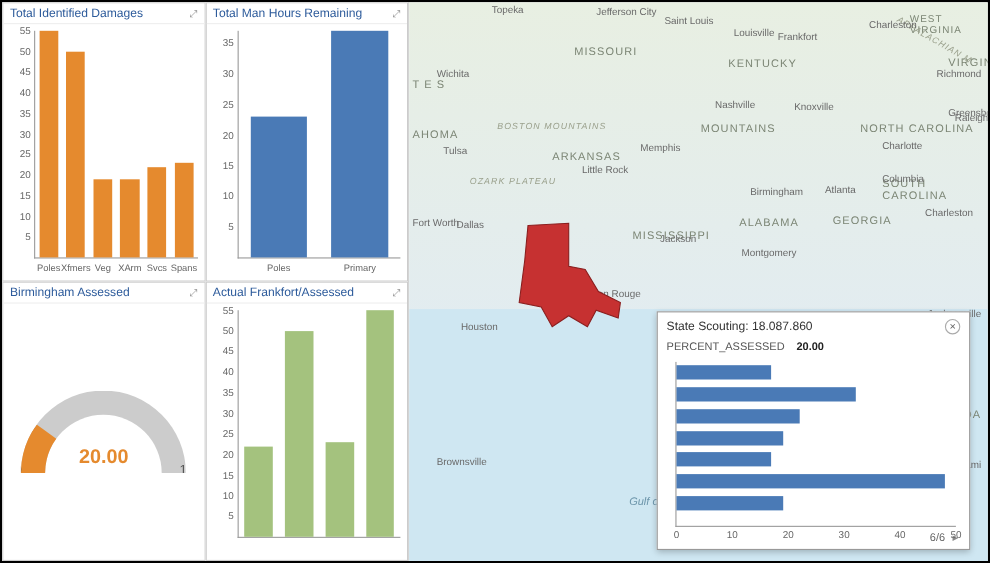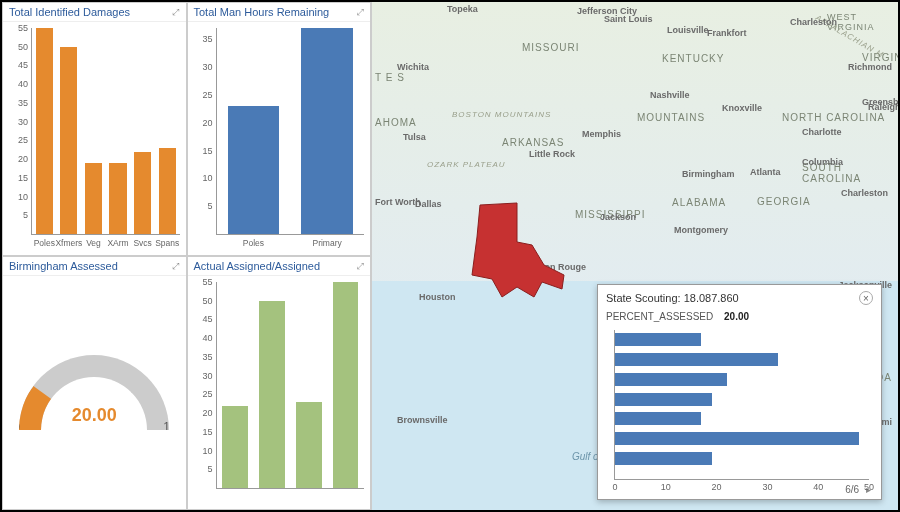--- a/index.html
+++ b/index.html
@@ -25,21 +25,21 @@
   .gauge .arc-fg { border-left-color:#e58a2e; border-top-color:#e58a2e; transform:rotate(-54deg); clip-path: polygon(50% 50%, 0 50%, 0 0, 50% 0);}
   .gauge-value { position:absolute; width:100%; text-align:center; bottom:4px; font-size:18px; font-weight:bold; color:#e58a2e; }
   .gauge-min { position:absolute; left:-6px; bottom:-4px; font-size:12px; color:#555; }
   .gauge-max { position:absolute; right:-14px; bottom:-4px; font-size:12px; color:#555; }
 
   
   .map { flex:1; position:relative; background:linear-gradient(#e8efe2,#e2ecf1 60%,#cde4ee); overflow:hidden; }
   .land { position:absolute; inset:0; }
   .sea { position:absolute; left:0; right:0; bottom:0; height:45%; background:#cfe7f2; }
   .state-label { position:absolute; font-size:10px; color:#7b8574; letter-spacing:1px; }
-  .city-label { position:absolute; font-size:9px; color:#6a6a6a;font-weight:bold; }
+  .city-label { position:absolute; font-size:9px; color:#6a6a6a; }
   .water-label { position:absolute; font-size:10px; color:#6c95aa; font-style:italic; }
   .mtn-label { position:absolute; font-size:8px; color:#9aa08c; font-style:italic; letter-spacing:1px; }
   .la-shape { position:absolute; }
 
   .popup { position:absolute; right:16px; bottom:10px; width:285px; background:#fff; border:1px solid #999; box-shadow:0 2px 6px rgba(0,0,0,0.25); padding:6px 8px 2px; }
   .popup-title { font-size:11px; display:flex; justify-content:space-between; align-items:center; margin-bottom:6px; }
   .popup-close { border:1px solid #aaa; border-radius:50%; width:14px; height:14px; display:flex; align-items:center; justify-content:center; font-size:10px; cursor:pointer; color:#666;}
   .popup-row { font-size:10px; color:#555; margin-bottom:8px; }
   .popup-row .pv { color:#222; margin-left:8px; font-weight:bold; }
   .popup-chart-title { font-size:11px; color:#333; margin-bottom:4px; }
@@ -123,21 +123,21 @@
             <div class="gauge-min">0</div>
             <div class="gauge-max">100</div>
             <div class="gauge-value">20.00</div>
           </div>
         </div>
       </div>
     </div>
 
     <div class="panel">
       <div class="panel-title">
-        <span>Actual Assigned/Assigned</span>
+        <span>Actual Frankfort/Assessed</span>
         <span class="expand">⤢</span>
       </div>
       <div class="chart-area">
         <div class="plot" id="plot-actual">
             <div class="ytick" style="bottom: 9.09091%;">5</div>
             <div class="ytick" style="bottom: 18.1818%;">10</div>
             <div class="ytick" style="bottom: 27.2727%;">15</div>
             <div class="ytick" style="bottom: 36.3636%;">20</div>
             <div class="ytick" style="bottom: 45.4545%;">25</div>
             <div class="ytick" style="bottom: 54.5455%;">30</div>
@@ -172,28 +172,28 @@
     <span class="state-label" style="top:160px; left:430px;">SOUTH CAROLINA</span>
     <span class="state-label" style="top:10px; left:455px; font-size:9px;">WEST VIRGINIA</span>
     <span class="state-label" style="top:50px; left:490px;">VIRGINIA</span>
     <span class="state-label" style="top:370px; right:6px;">RIDA</span>
 
     <span class="mtn-label" style="top:108px; left:80px;">BOSTON MOUNTAINS</span>
     <span class="mtn-label" style="top:158px; left:55px;">OZARK PLATEAU</span>
     <span class="mtn-label" style="top:30px; right:10px; transform:rotate(30deg);">APPALACHIAN M</span>
 
     <span class="city-label" style="top:2px; left:75px;">Topeka</span>
-    <span class="city-label" style="top:4px; left:170px;margin-left:35px;">Jefferson City</span>
+    <span class="city-label" style="top:4px; left:170px;">Jefferson City</span>
     <span class="city-label" style="top:12px; left:232px;">Saint Louis</span>
     <span class="city-label" style="top:26px; left:335px;">Frankfort</span>
     <span class="city-label" style="top:23px; left:295px;">Louisville</span>
     <span class="city-label" style="top:60px; left:25px;">Wichita</span>
     <span class="city-label" style="top:130px; left:31px;">Tulsa</span>
     <span class="city-label" style="top:88px; left:278px;">Nashville</span>
-    <span class="city-label" style="top:101px; left:350px;">Knoxville</span>
+    <span class="city-label" style="top:90px; left:350px;">Knoxville</span>
     <span class="city-label" style="top:127px; left:210px;">Memphis</span>
     <span class="city-label" style="top:147px; left:145px;margin-left:12px;">Little Rock</span>
     <span class="city-label" style="top:197px; left:43px;">Dallas</span>
     <span class="city-label" style="top:195px; left:3px;">Fort Worth</span>
     <span class="city-label" style="top:290px; left:47px;">Houston</span>
     <span class="city-label" style="top:260px; left:158px;">Baton Rouge</span>
     <span class="city-label" style="top:210px; left:228px;">Jackson</span>
     <span class="city-label" style="top:167px; left:310px;">Birmingham</span>
     <span class="city-label" style="top:223px; left:302px;">Montgomery</span>
     <span class="city-label" style="top:165px; left:378px;">Atlanta</span>

